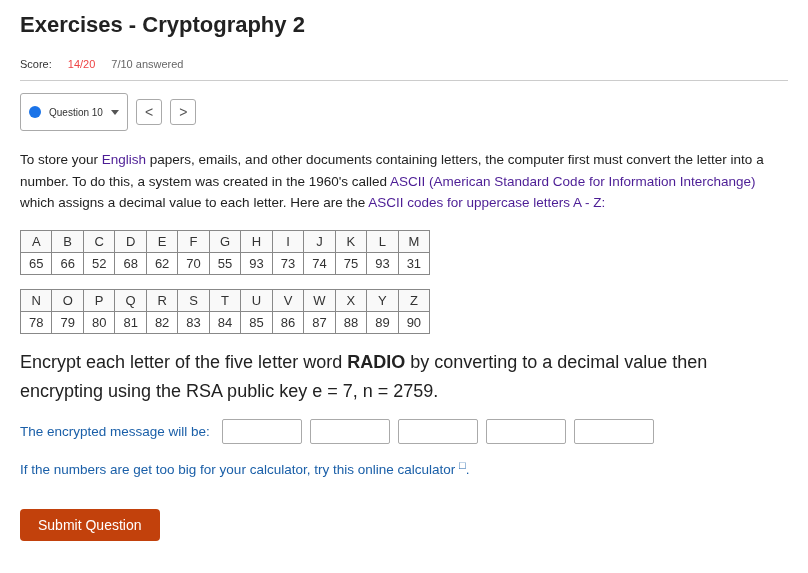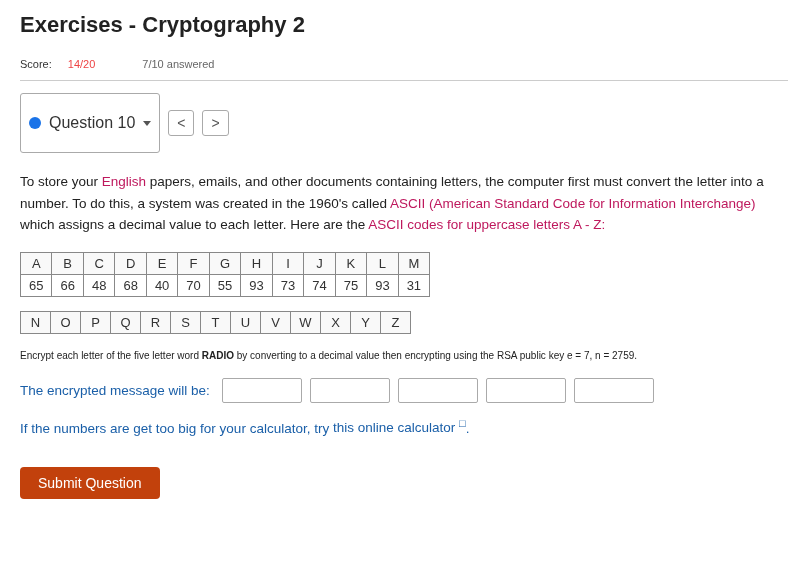--- a/index.html
+++ b/index.html
@@ -20,42 +20,42 @@
     }
     .score-row {
       display: flex;
       align-items: center;
       gap: 16px;
       margin-bottom: 10px;
       font-size: 11px;
     }
     .score-label { color: #333; }
     .score-value { color: #e44; font-weight: normal; }
-    .answered-label { color: #666; margin-left: 31px; }
+    .answered-label { color: #666; }
     .divider {
       border: none;
       border-top: 1px solid #ccc;
       margin: 8px 0 12px 0;
     }
     .question-nav {
       display: flex;
       align-items: center;
       gap: 8px;
       margin-bottom: 18px;
     }
     .question-select {
       display: flex;
       align-items: center;
       gap: 4px;
       border: 1px solid #aaa;
       border-radius: 3px;
-      padding: 20px 8px;
+      padding: 12px 8px;
       background: #fff;
       cursor: pointer;
-      font-size: 16px;
+      font-size: 10px;
     }
     .question-select .dot {
       width: 12px;
       height: 12px;
       border-radius: 50%;
       background: #1a73e8;
       display: inline-block;
       margin-right: 4px;
     }
     .nav-btn {
@@ -66,40 +66,40 @@
       cursor: pointer;
       font-size: 14px;
       color: #555;
     }
     .question-body {
       margin-bottom: 16px;
       line-height: 1.6;
       font-size: 13.5px;
       color: #222;
     }
-    .highlight { color: #be185d; }
+    .highlight { color: #4c1d95; }
     .ascii-tables {
       margin: 14px 0;
     }
     table {
       border-collapse: collapse;
       margin-bottom: 14px;
     }
     table td {
       border: 1px solid #888;
       padding: 3px 8px;
       text-align: center;
       font-size: 13px;
       min-width: 30px;
     }
     table tr:first-child td {
       background: #f9f9f9;
     }
     .encrypt-desc {
-      font-size: 10px;
+      font-size: 18px;
       color: #222;
       margin-bottom: 14px;
       line-height: 1.6;
     }
     .answer-row {
       display: flex;
       align-items: center;
       gap: 8px;
       margin-bottom: 14px;
       flex-wrap: wrap;
@@ -194,23 +194,23 @@
       <td>H</td>
       <td>I</td>
       <td>J</td>
       <td>K</td>
       <td>L</td>
       <td>M</td>
     </tr>
     <tr>
       <td>65</td>
       <td>66</td>
-      <td>48</td>
+      <td>52</td>
       <td>68</td>
-      <td>40</td>
+      <td>62</td>
       <td>70</td>
       <td>55</td>
       <td>93</td>
       <td>73</td>
       <td>74</td>
       <td>75</td>
       <td>93</td>
       <td>31</td>
     </tr>
   </tbody>
@@ -226,20 +226,35 @@
       <td>R</td>
       <td>S</td>
       <td>T</td>
       <td>U</td>
       <td>V</td>
       <td>W</td>
       <td>X</td>
       <td>Y</td>
       <td>Z</td>
     </tr>
+    <tr>
+      <td>78</td>
+      <td>79</td>
+      <td>80</td>
+      <td>81</td>
+      <td>82</td>
+      <td>83</td>
+      <td>84</td>
+      <td>85</td>
+      <td>86</td>
+      <td>87</td>
+      <td>88</td>
+      <td>89</td>
+      <td>90</td>
+    </tr>
   </tbody>
     </table>
 </div>
 
 <div class="encrypt-desc">
   Encrypt each letter of the five letter word <strong>RADIO</strong> by converting to a decimal value then encrypting using the RSA public key e = 7, n = 2759.
 </div>
 
 <div class="answer-row">
   <span class="answer-label">The encrypted message will be:</span>

